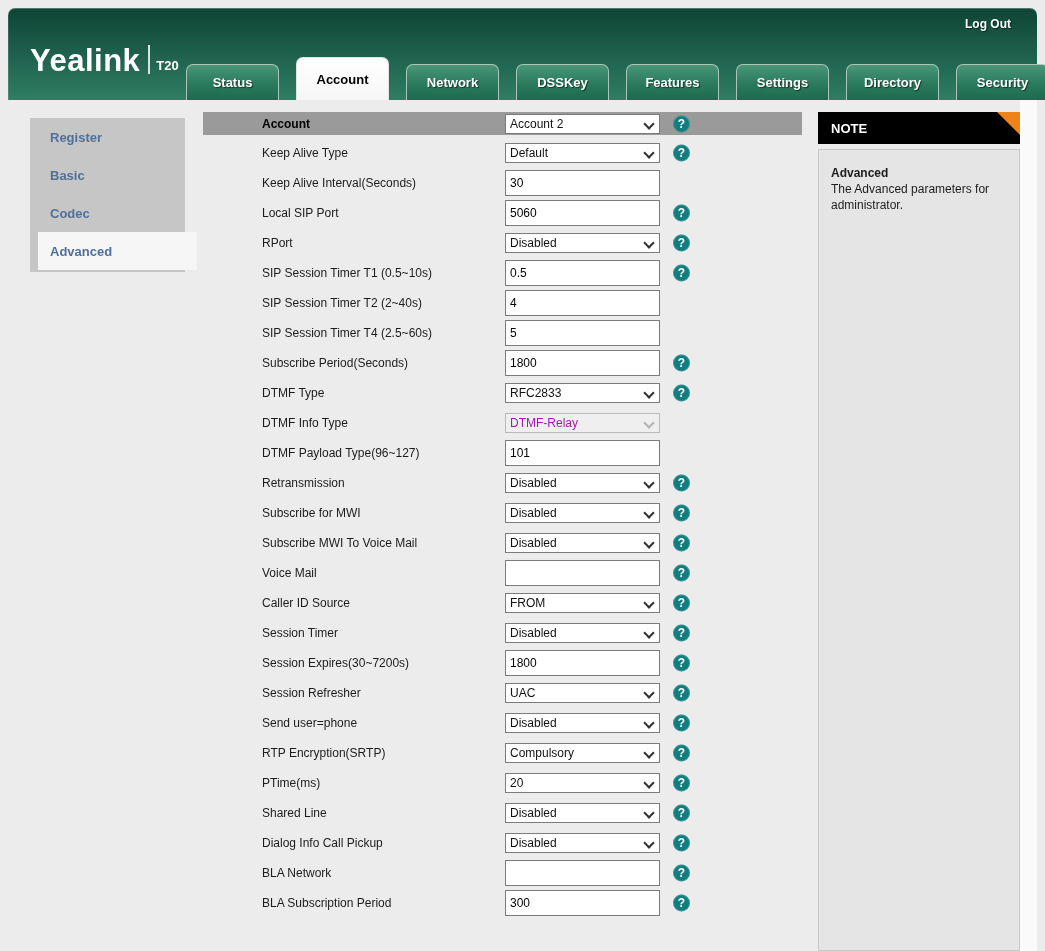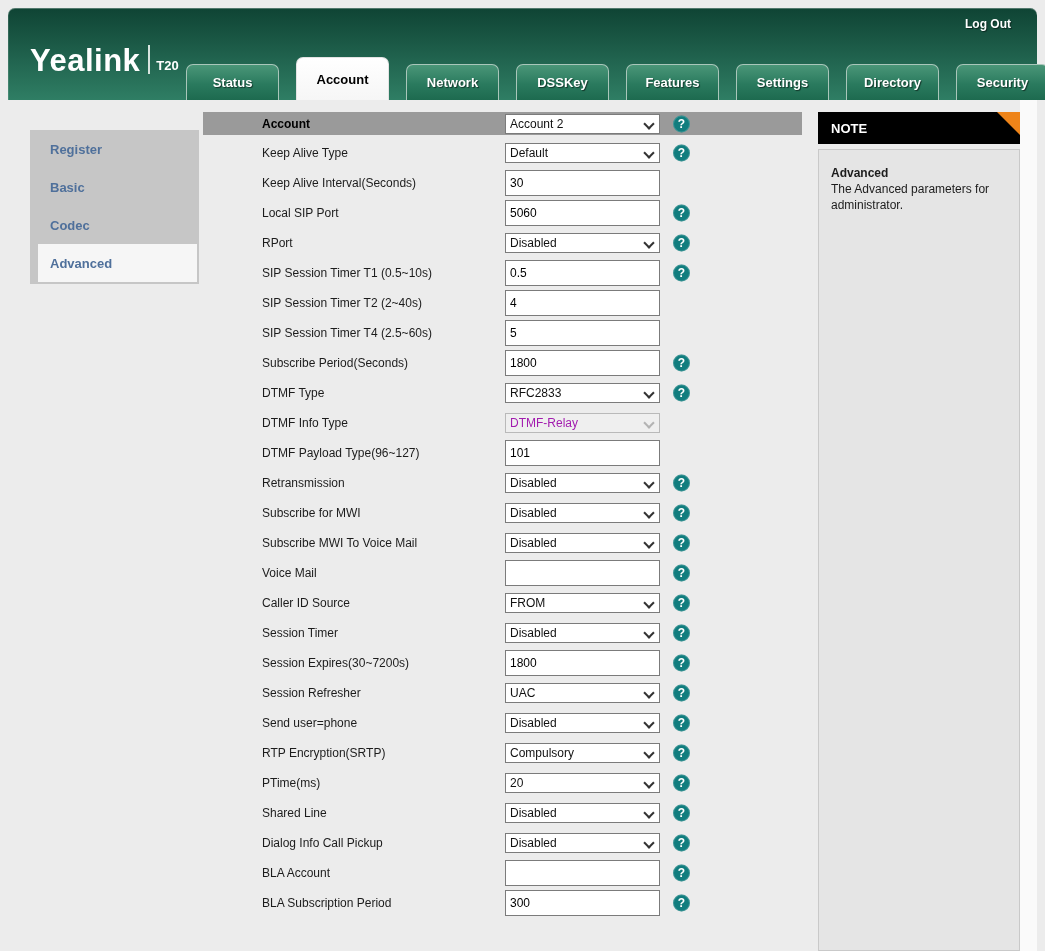--- a/index.html
+++ b/index.html
@@ -26,21 +26,21 @@
     border:1px solid #a9c6ba; border-bottom:none; border-radius:7px 7px 0 0;
     background:linear-gradient(180deg,#4a9678 0%,#2a7a5e 55%,#1d6a4f 100%);
     color:#fff; font-weight:bold; font-size:13px; text-shadow:1px 1px 1px rgba(0,0,0,.55);
     display:flex; align-items:center; justify-content:center; cursor:pointer;
   }
   .tab.active {
     height:43px; background:linear-gradient(180deg,#ffffff 0%,#f6f6f6 100%);
     color:#000; text-shadow:none; border-color:#e3e3e3; z-index:3;
   }
   
-  .sidebar { position:absolute; left:30px; top:130px; width:169px; height:154px; background:#c6c6c6; }
+  .sidebar { position:absolute; left:30px; top:118px; width:155px; height:154px; background:#c6c6c6; }
   .side-item {
     height:38px; box-sizing:border-box; display:flex; align-items:center;
     padding-left:20px; color:#4f709b; font-weight:bold; font-size:13px; cursor:pointer;
   }
   .side-item.active { background:#f6f6f6; margin-left:8px; padding-left:12px; width:159px; }
   
   .form { position:absolute; left:203px; top:112px; width:599px; }
   .form-row { height:30px; position:relative; }
   .form-row.header-row { height:23px; background:#9a9a9a; margin-bottom:3px; }
   .row-label { position:absolute; left:59px; top:50%; transform:translateY(-50%); font-size:12px; color:#1c1c1c; white-space:nowrap; }
@@ -281,21 +281,21 @@
     </div>
     <div class="form-row">
       <span class="row-label">Dialog Info Call Pickup</span>
       <div class="fake-select">
         <span>Disabled</span>
         <span class="sel-arrow"></span>
       </div>
       <span class="help-icon">?</span>
     </div>
     <div class="form-row">
-      <span class="row-label">BLA Account</span>
+      <span class="row-label">BLA Network</span>
       <input class="text-input" type="text" style="">
       <span class="help-icon">?</span>
     </div>
     <div class="form-row">
       <span class="row-label">BLA Subscription Period</span>
       <input class="text-input" type="text" value="300" style="">
       <span class="help-icon">?</span>
     </div>
   </div>
 

